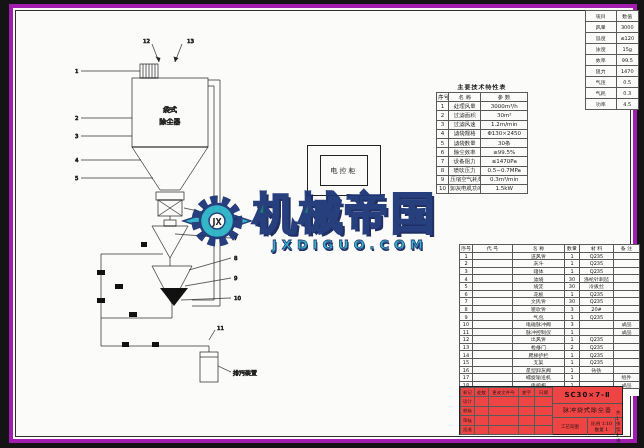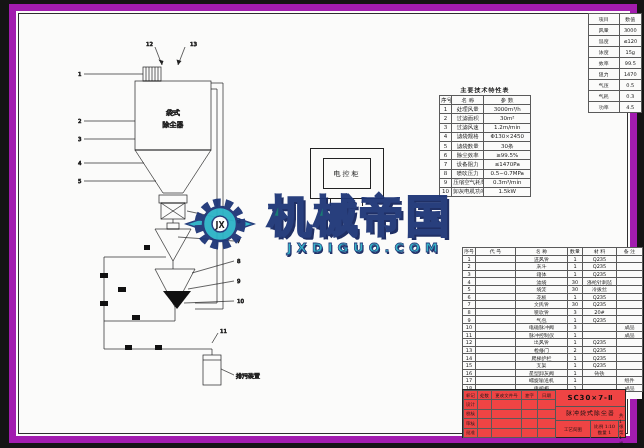--- a/index.html
+++ b/index.html
@@ -5,21 +5,21 @@
   html,body{margin:0;padding:0;}
   body{
     width:644px;height:448px;position:relative;overflow:hidden;
     background:#141414;
     font-family:"DejaVu Sans","Liberation Sans",sans-serif;
     color:#111;
   }
   .abs{position:absolute;box-sizing:border-box;}
   .sheet{
     left:9px;top:4px;width:628px;height:439px;
-    background:#fbfbfa;border:7px solid #a21caf;
+    background:#fbfbfa;border:4px solid #a21caf;
   }
   .frame{left:2px;top:2px;right:2px;bottom:2px;border:1px solid #2e2e2e;}
 
   
   table.grid{border-collapse:collapse;table-layout:fixed;width:100%;}
   table.grid td,table.grid th{
     border:0.5px solid #5a5a5a;padding:0 1px;overflow:hidden;
     white-space:nowrap;text-align:center;font-weight:normal;color:#1a1a1a;
   }
 
@@ -46,21 +46,21 @@
   .tb-no{height:16px;border-bottom:0.5px solid #555;display:flex;align-items:center;
     justify-content:center;font-size:7px;font-weight:bold;letter-spacing:1px;}
   .tb-name{height:13px;border-bottom:0.5px solid #555;display:flex;align-items:center;
     justify-content:center;font-size:6px;letter-spacing:1px;}
   .tb-bottom{display:flex;height:17px;}
   .tb-cell{border-right:0.5px solid #555;display:flex;flex-direction:column;
     align-items:center;justify-content:center;font-size:4.5px;line-height:5.5px;}
   .tb-cell:last-child{border-right:none;}
 
   
-  .watermark{left:168px;top:182px;display:flex;align-items:flex-start;gap:12px;
+  .watermark{left:168px;top:182px;display:flex;align-items:flex-start;gap:0;
     z-index:50;opacity:0.95;}
   .wm-text{display:flex;flex-direction:column;align-items:center;}
   .wm-main{
     font-size:44px;font-weight:bold;line-height:46px;letter-spacing:2px;
     color:#0f766e;-webkit-text-stroke:2px #1d3577;
     text-shadow:3px 3px 0 #15265e;
   }
   .wm-sub{
     font-size:13px;font-weight:bold;letter-spacing:5px;margin-top:1px;
     color:#2bb3c6;-webkit-text-stroke:0.8px #1d3577;

